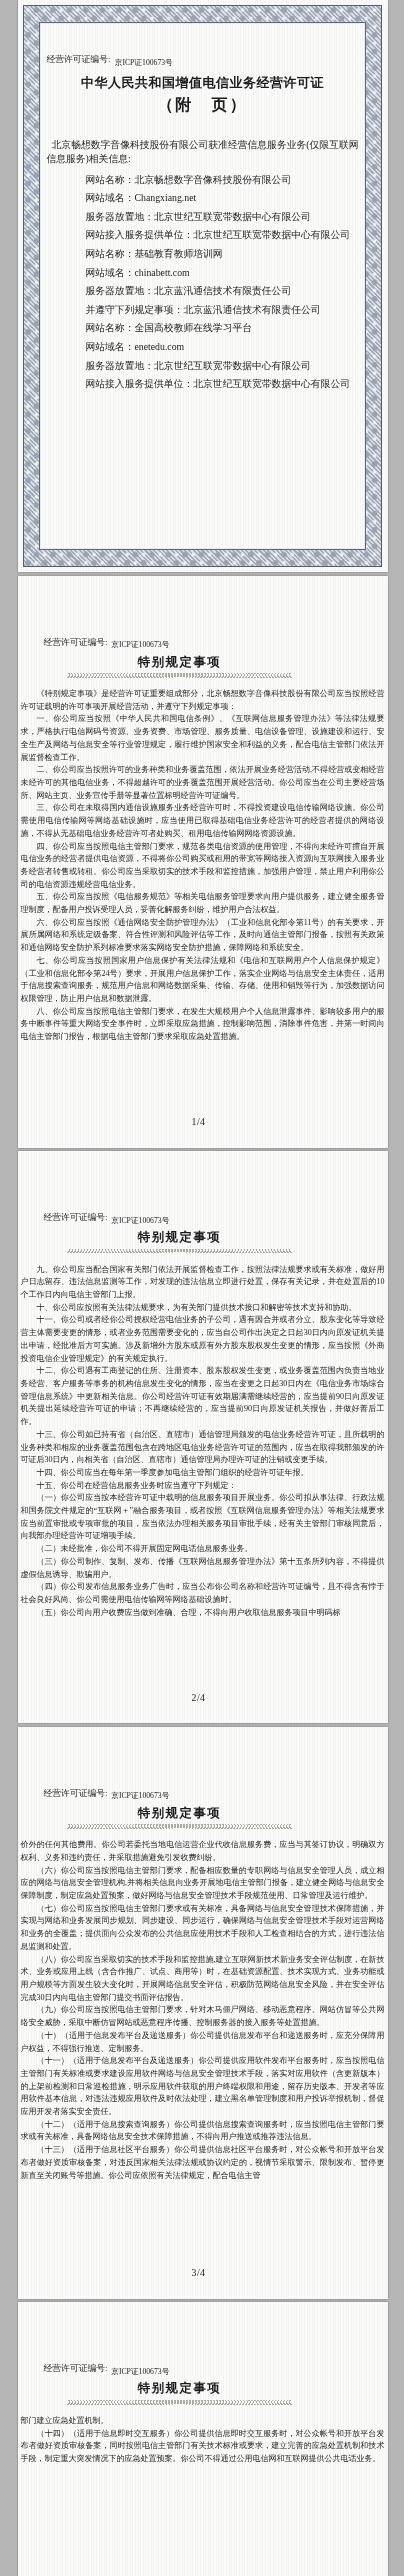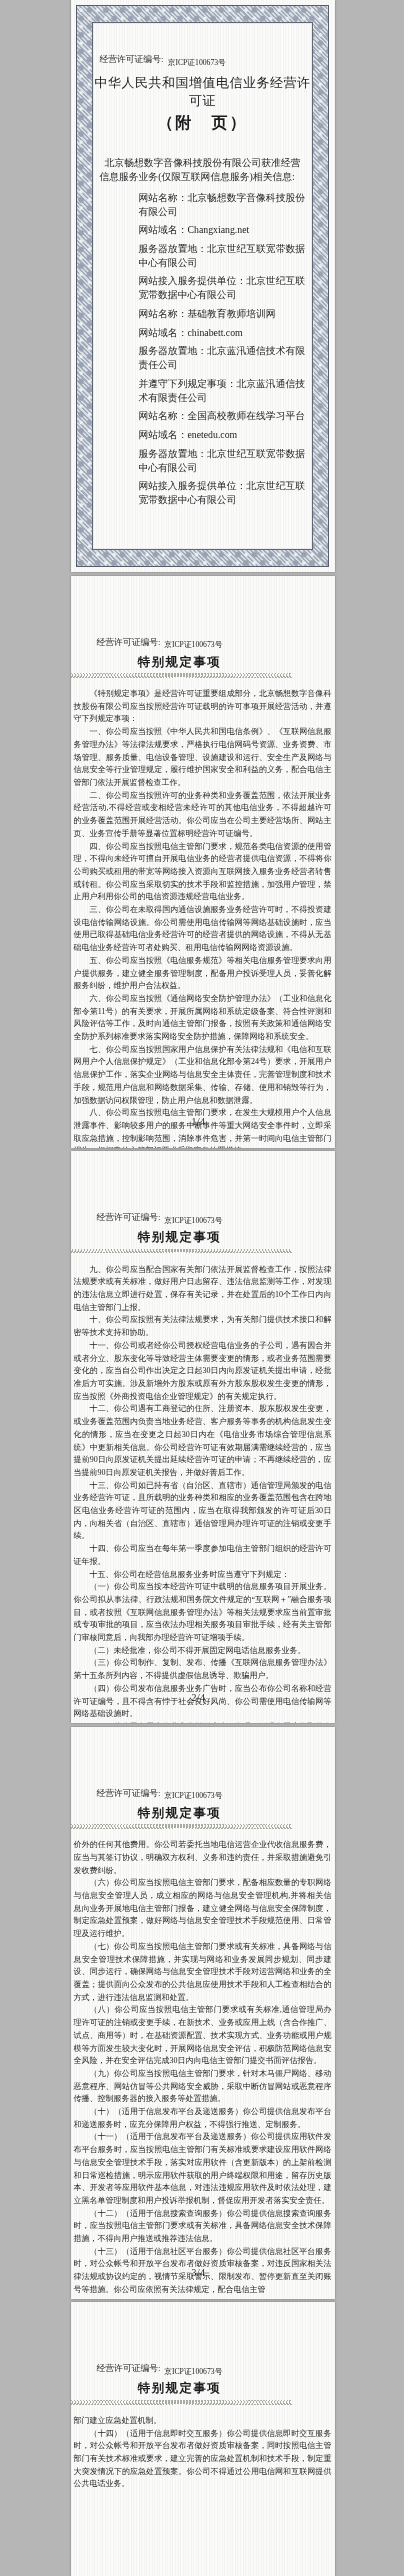--- a/index.html
+++ b/index.html
@@ -5,21 +5,21 @@
   html,body{margin:0;padding:0;}
   body{
     width:405px;
     background:#b6b6b6;
     font-family:"Liberation Serif","DejaVu Serif",serif;
     color:#1c1c1c;
     -webkit-font-smoothing:antialiased;
   }
   .page{
     position:relative;
-    width:264px;
+    width:370px;
     height:572px;
     margin:0 auto 3.6px auto;
     background-color:#fbfbfa;
     background-image:repeating-linear-gradient(90deg, rgba(110,110,118,0.05) 0 1px, rgba(255,255,255,0) 1px 2.6px);
     box-shadow:0 0 2.1px rgba(0,0,0,0.35);
     overflow:hidden;
   }
   .page:last-child{margin-bottom:0;}
 
   
@@ -48,21 +48,21 @@
     white-space:nowrap;
   }
   .p1-header .lic-no{
     font-size:7.7px;
     position:relative; top:3.1px; left:2.1px;
   }
   .p1-title{
     margin-top:8.2px;
     text-align:center;
     font-size:13px;
-    font-weight:normal;
+    font-weight:bold;
     letter-spacing:0.5px;
   }
   .p1-subtitle{
     margin-top:3.1px;
     text-align:center;
     font-size:16px;
     font-weight:bold;
     letter-spacing:2.1px;
   }
   .p1-body{
@@ -152,25 +152,25 @@
   <div class="sp-header">
     <span>经营许可证编号:</span>
     <span class="lic-no">京ICP证100673号</span>
   </div>
   <div class="sp-title">特别规定事项</div>
   <div class="zigzag"></div>
   <div class="sp-body">
     <p>《特别规定事项》是经营许可证重要组成部分，北京畅想数字音像科技股份有限公司应当按照经营许可证载明的许可事项开展经营活动，并遵守下列规定事项：</p>
     <p>一、你公司应当按照《中华人民共和国电信条例》、《互联网信息服务管理办法》等法律法规要求，严格执行电信网码号资源、业务资费、市场管理、服务质量、电信设备管理、设施建设和运行、安全生产及网络与信息安全等行业管理规定，履行维护国家安全和利益的义务，配合电信主管部门依法开展监督检查工作。</p>
     <p>二、你公司应当按照许可的业务种类和业务覆盖范围，依法开展业务经营活动,不得经营或变相经营未经许可的其他电信业务，不得超越许可的业务覆盖范围开展经营活动。你公司应当在公司主要经营场所、网站主页、业务宣传手册等显著位置标明经营许可证编号。</p>
+    <p>三、你公司在未取得国内通信设施服务业务经营许可时，不得投资建设电信传输网络设施。你公司需使用电信传输网等网络基础设施时，应当使用已取得基础电信业务经营许可的经营者提供的网络设施，不得从无基础电信业务经营许可者处购买、租用电信传输网网络资源设施。</p>
     <p>四、你公司应当按照电信主管部门要求，规范各类电信资源的使用管理，不得向未经许可擅自开展电信业务的经营者提供电信资源，不得将你公司购买或租用的带宽等网络接入资源向互联网接入服务业务经营者转售或转租。你公司应当采取切实的技术手段和监控措施，加强用户管理，禁止用户利用你公司的电信资源违规经营电信业务。</p>
-    <p>三、你公司在未取得国内通信设施服务业务经营许可时，不得投资建设电信传输网络设施。你公司需使用电信传输网等网络基础设施时，应当使用已取得基础电信业务经营许可的经营者提供的网络设施，不得从无基础电信业务经营许可者处购买、租用电信传输网网络资源设施。</p>
     <p>五、你公司应当按照《电信服务规范》等相关电信服务管理要求向用户提供服务，建立健全服务管理制度，配备用户投诉受理人员，妥善化解服务纠纷，维护用户合法权益。</p>
     <p>六、你公司应当按照《通信网络安全防护管理办法》（工业和信息化部令第11号）的有关要求，开展所属网络和系统定级备案、符合性评测和风险评估等工作，及时向通信主管部门报备，按照有关政策和通信网络安全防护系列标准要求落实网络安全防护措施，保障网络和系统安全。</p>
-    <p>七、你公司应当按照国家用户信息保护有关法律法规和《电信和互联网用户个人信息保护规定》（工业和信息化部令第24号）要求，开展用户信息保护工作，落实企业网络与信息安全主体责任，完善管理制度和技术手段，规范用户信息和网络数据采集、传输、存储、使用和销毁等行为，加强数据访问权限管理，防止用户信息和数据泄露。</p>
+    <p>七、你公司应当按照国家用户信息保护有关法律法规和《电信和互联网用户个人信息保护规定》（工业和信息化部令第24号）要求，开展用户信息保护工作，落实企业网络与信息安全主体责任，适用于信息搜索查询服务，规范用户信息和网络数据采集、传输、存储、使用和销毁等行为，加强数据访问权限管理，防止用户信息和数据泄露。</p>
     <p>八、你公司应当按照电信主管部门要求，在发生大规模用户个人信息泄露事件、影响较多用户的服务中断事件等重大网络安全事件时，立即采取应急措施，控制影响范围，消除事件危害，并第一时间向电信主管部门报告，根据电信主管部门要求采取应急处置措施。</p>
   </div>
   <div class="page-num">1/4</div>
 </div>
 
 <div class="page">
   <div class="sp-header">
     <span>经营许可证编号:</span>
     <span class="lic-no">京ICP证100673号</span>
   </div>
@@ -197,21 +197,21 @@
   <div class="sp-header">
     <span>经营许可证编号:</span>
     <span class="lic-no">京ICP证100673号</span>
   </div>
   <div class="sp-title">特别规定事项</div>
   <div class="zigzag"></div>
   <div class="sp-body">
     <p class="cont">价外的任何其他费用。你公司若委托当地电信运营企业代收信息服务费，应当与其签订协议，明确双方权利、义务和违约责任，并采取措施避免引发收费纠纷。</p>
     <p>（六）你公司应当按照电信主管部门要求，配备相应数量的专职网络与信息安全管理人员，成立相应的网络与信息安全管理机构,并将相关信息向业务开展地电信主管部门报备，建立健全网络与信息安全保障制度，制定应急处置预案，做好网络与信息安全管理技术手段规范使用、日常管理及运行维护。</p>
     <p>（七）你公司应当按照电信主管部门要求或有关标准，具备网络与信息安全管理技术保障措施，并实现与网络和业务发展同步规划、同步建设、同步运行，确保网络与信息安全管理技术手段对运营网络和业务的全覆盖；提供面向公众发布的公共信息应使用技术手段和人工检查相结合的方式，进行违法信息监测和处置。</p>
-    <p>（八）你公司应当按照电信主管部门要求或有关标准,通信管理局办理许可证的注销或变更手续，在新技术、业务或应用上线（含合作推广、试点、商用等）时，在基础资源配置、技术实现方式、业务功能或用户规模等方面发生较大变化时，开展网络信息安全评估，积极防范网络信息安全风险，并在安全评估完成30日内向电信主管部门提交书面评估报告。</p>
+    <p>（八）你公司应当采取切实的技术手段和监控措施,建立互联网新技术新业务安全评估制度，在新技术、业务或应用上线（含合作推广、试点、商用等）时，在基础资源配置、技术实现方式、业务功能或用户规模等方面发生较大变化时，开展网络信息安全评估，积极防范网络信息安全风险，并在安全评估完成30日内向电信主管部门提交书面评估报告。</p>
     <p>（九）你公司应当按照电信主管部门要求，针对木马僵尸网络、移动恶意程序、网站仿冒等公共网络安全威胁，采取中断仿冒网站或恶意程序传播、控制服务器的接入服务等处置措施。</p>
     <p>（十）（适用于信息发布平台及递送服务）你公司提供信息发布平台和递送服务时，应充分保障用户权益，不得强行推送、定制服务。</p>
     <p>（十一）（适用于信息发布平台及递送服务）你公司提供应用软件发布平台服务时，应当按照电信主管部门有关标准或要求建设应用软件网络与信息安全管理技术手段，落实对应用软件（含更新版本）的上架前检测和日常巡检措施，明示应用软件获取的用户终端权限和用途，留存历史版本、开发者等应用软件基本信息，对违法违规应用软件及时依法处理，建立黑名单管理制度和用户投诉举报机制，督促应用开发者落实安全责任。</p>
     <p>（十二）（适用于信息搜索查询服务）你公司提供信息搜索查询服务时，应当按照电信主管部门要求或有关标准，具备网络信息安全技术保障措施，不得向用户推送或推荐违法信息。</p>
     <p>（十三）（适用于信息社区平台服务）你公司提供信息社区平台服务时，对公众帐号和开放平台发布者做好资质审核备案，对违反国家相关法律法规或协议约定的，视情节采取警示、限制发布、暂停更新直至关闭账号等措施。你公司应依照有关法律规定，配合电信主管</p>
   </div>
   <div class="page-num">3/4</div>
 </div>
 
 <div class="page">

